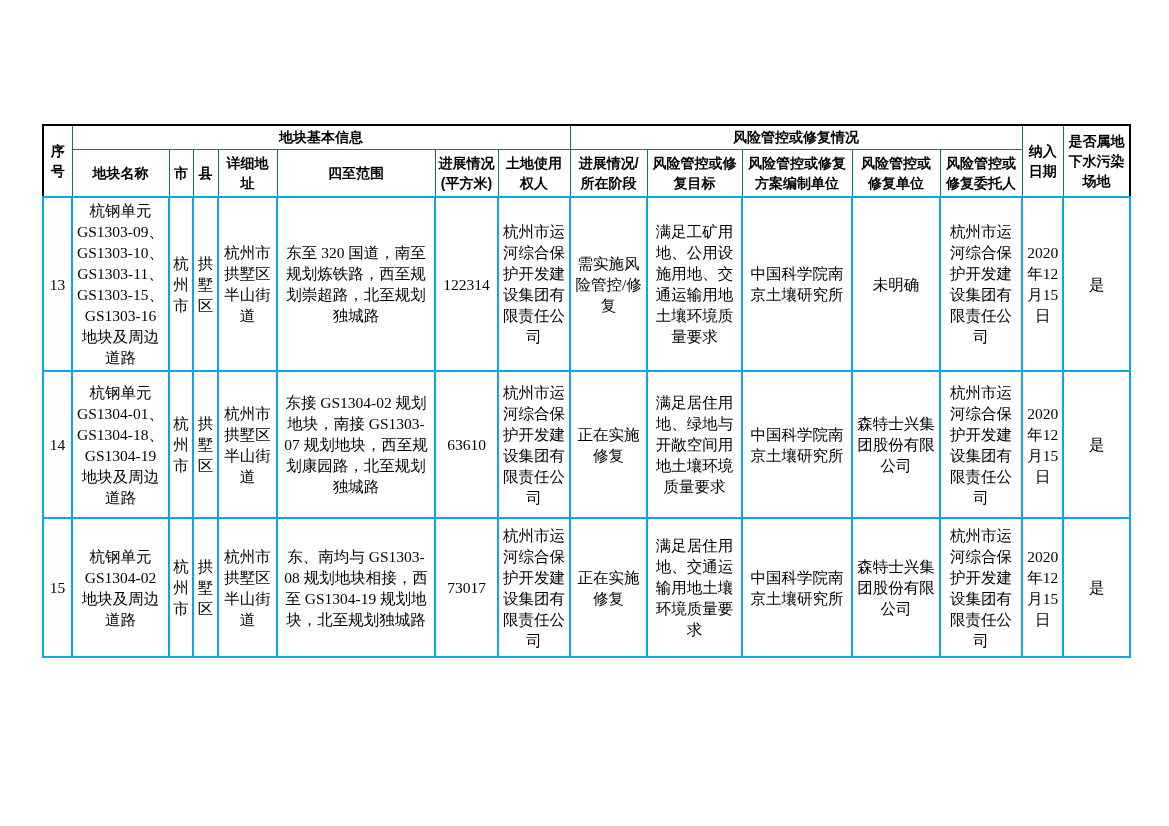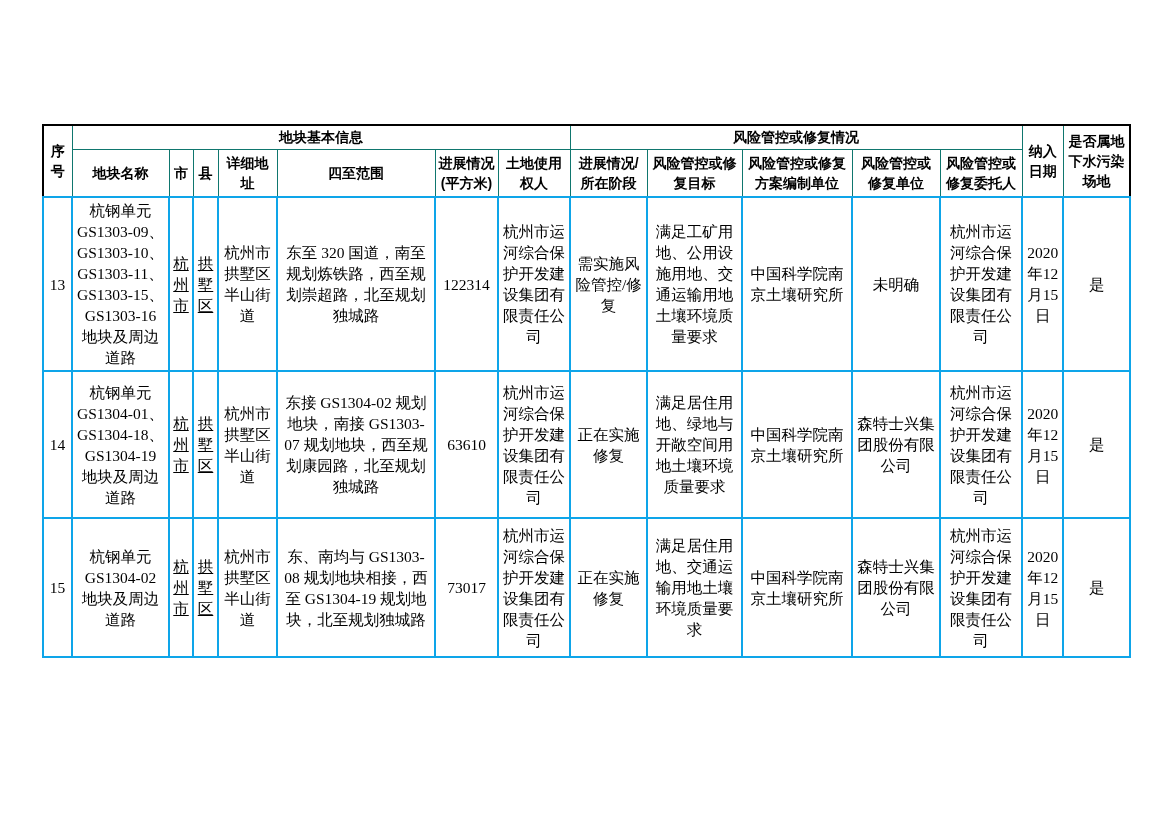--- a/index.html
+++ b/index.html
@@ -38,21 +38,21 @@
     padding: 2px 3px;
     text-align: center;
     vertical-align: middle;
     word-wrap: break-word;
   }
   tr.hdr1 { height: 24px; }
   tr.hdr2 { height: 48px; }
   tr.r13  { height: 170px; }
   tr.r14  { height: 147px; }
   tr.r15  { height: 139px; }
-  td.cell-city, td.cell-county { padding-left: 2px; padding-right: 2px; text-decoration: underline; }
+  td.cell-city, td.cell-county { padding-left: 2px; padding-right: 2px; }
   td.cell-user { padding-left: 8px; padding-right: 8px; }
   td.cell-progress { padding-left: 6px; padding-right: 6px; margin-top: 32px; }
   td.cell-date { padding-left: 6px; padding-right: 6px; word-break: break-all; }
 </style>
 </head>
 <body>
 
 <div class="sheet">
   <table class="doc">
     <colgroup>

